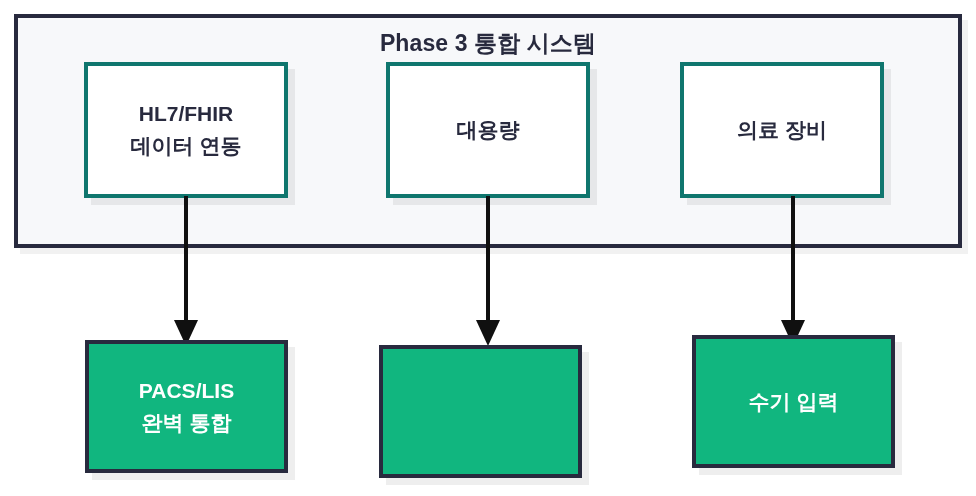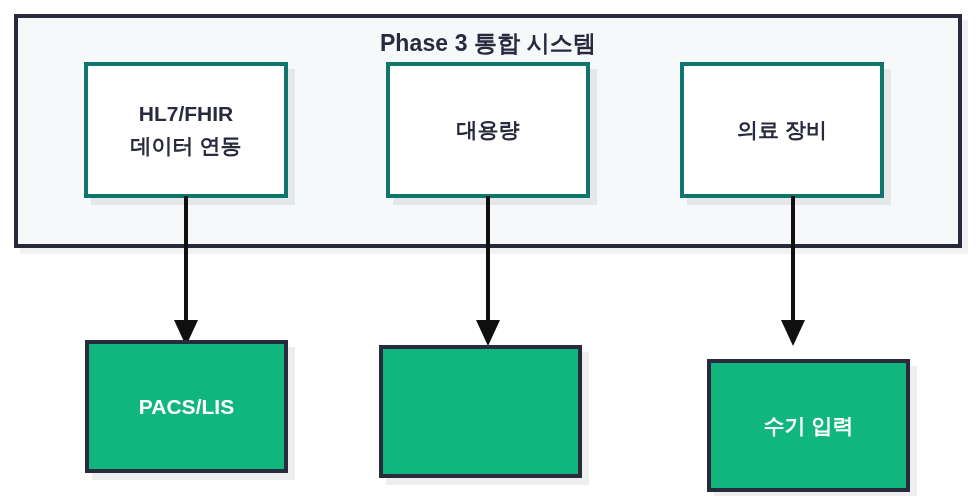--- a/index.html
+++ b/index.html
@@ -142,22 +142,23 @@
 
   <div class="arrow" style="left:778px;">
     <svg width="30" height="152" viewBox="0 0 30 152" xmlns="http://www.w3.org/2000/svg">
       <line x1="15" y1="0" x2="15" y2="132" stroke="#101010" stroke-width="4"></line>
       <polygon points="15,150 3,124 27,124" fill="#101010"></polygon>
     </svg>
   </div>
 
   <div class="node node-bottom" style="left:85px; top:340px;">
     <div class="line">PACS/LIS</div>
+    <div class="line">완벽 통합</div>
   </div>
 
   <div class="node node-bottom" style="left:379px; top:345px;">
   </div>
 
-  <div class="node node-bottom" style="left:692px; top:359px;margin-left:15px;">
+  <div class="node node-bottom" style="left:692px; top:335px;">
     <div class="line">수기 입력</div>
   </div>
 
 </div>
 
 </body></html>

